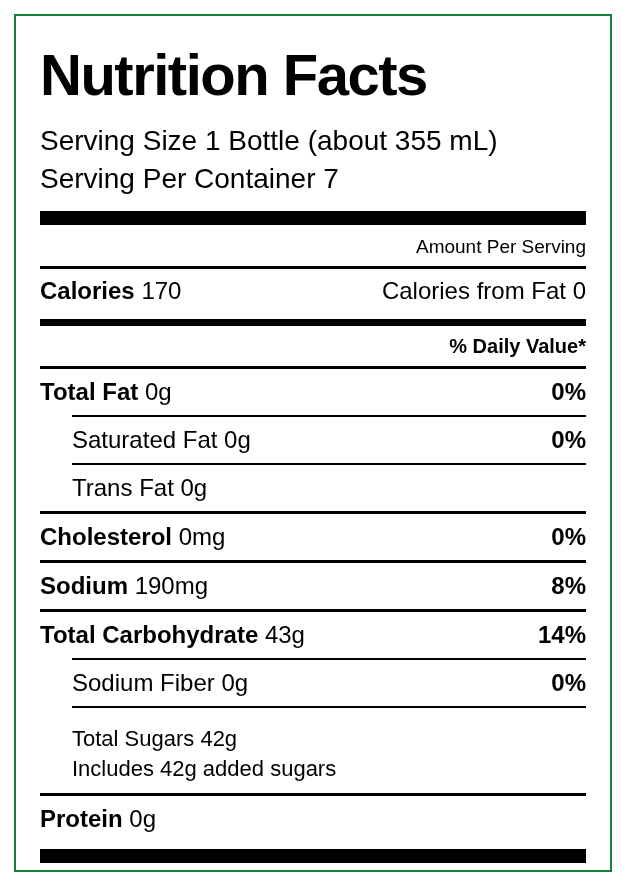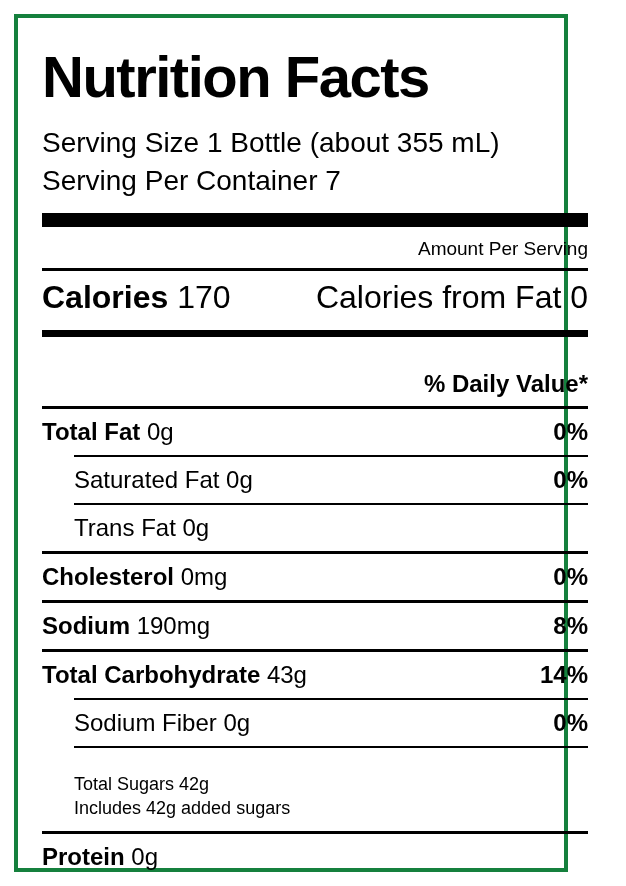--- a/index.html
+++ b/index.html
@@ -12,24 +12,24 @@
     height: 886px;
     font-family: "Liberation Sans", sans-serif;
     color: #000000;
     -webkit-font-smoothing: antialiased;
   }
 
   .panel {
     position: absolute;
     left: 14px;
     top: 14px;
-    width: 554px;
+    width: 598px;
     height: 858px;
     box-sizing: border-box;
-    border: 4px solid #15803d;
+    border: 2px solid #15803d;
     background: #ffffff;
   }
 
   .inner {
     position: absolute;
     left: 24px;
     top: 12px;
     width: 546px;
   }
 
@@ -75,48 +75,47 @@
     display: flex;
     justify-content: space-between;
     align-items: baseline;
     font-size: 24px;
     padding: 9px 0 9px 0;
   }
   .row .left { white-space: nowrap; }
   .row .right { white-space: nowrap; font-weight: bold; margin-left: 40px; }
 
   .row.calories {
-    font-size: 32px;
+    font-size: 24px;
     padding: 8px 0 8px 0;
     text-align: center;
   }
   .row.calories .right { font-weight: normal; }
 
   b { font-weight: bold; }
 
   .dv-row {
     text-align: right;
-    font-size: 24px;
+    font-size: 20px;
     font-weight: bold;
     padding: 9px 0 8px 0;
-    margin-top: 24px;
   }
 
   .indent { padding-left: 32px; }
 
   .sub-rule {
     height: 2px;
     background: #000000;
     margin-left: 32px;
   }
 
   .sugars {
-    font-size: 18px;
+    font-size: 22px;
     padding-left: 32px;
-    padding-top: 24px;
+    padding-top: 16px;
     padding-bottom: 10px;
     line-height: 1.36;
   }
   .sugars div { white-space: nowrap; }
 
   .bottom-bar {
     height: 14px;
     background: #000000;
     margin-top: 7px;
   }

